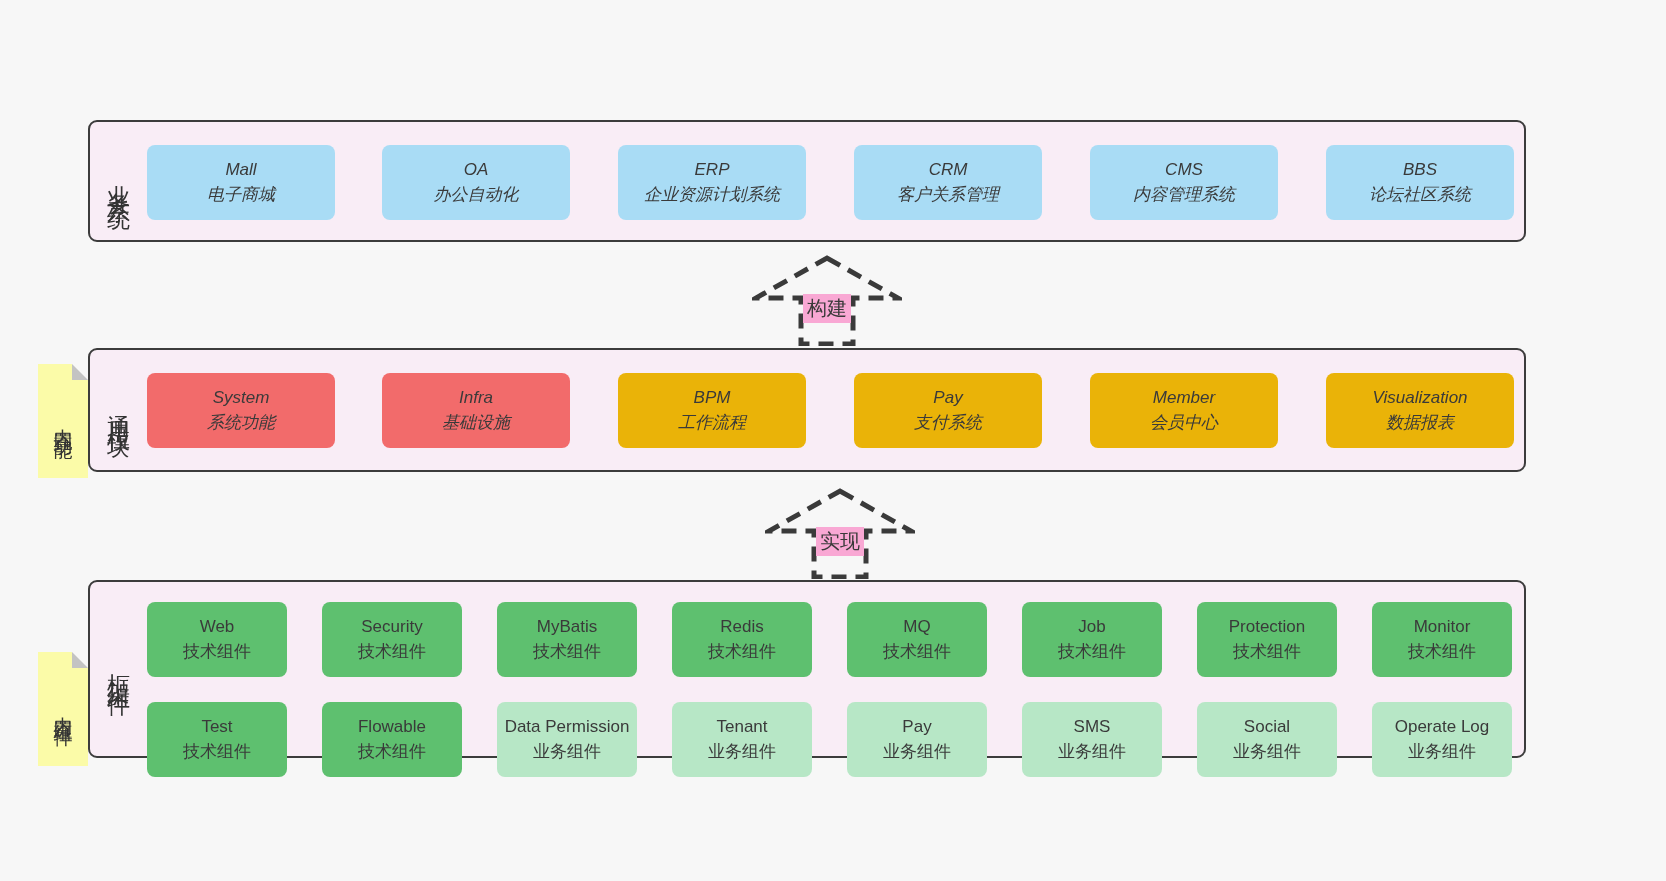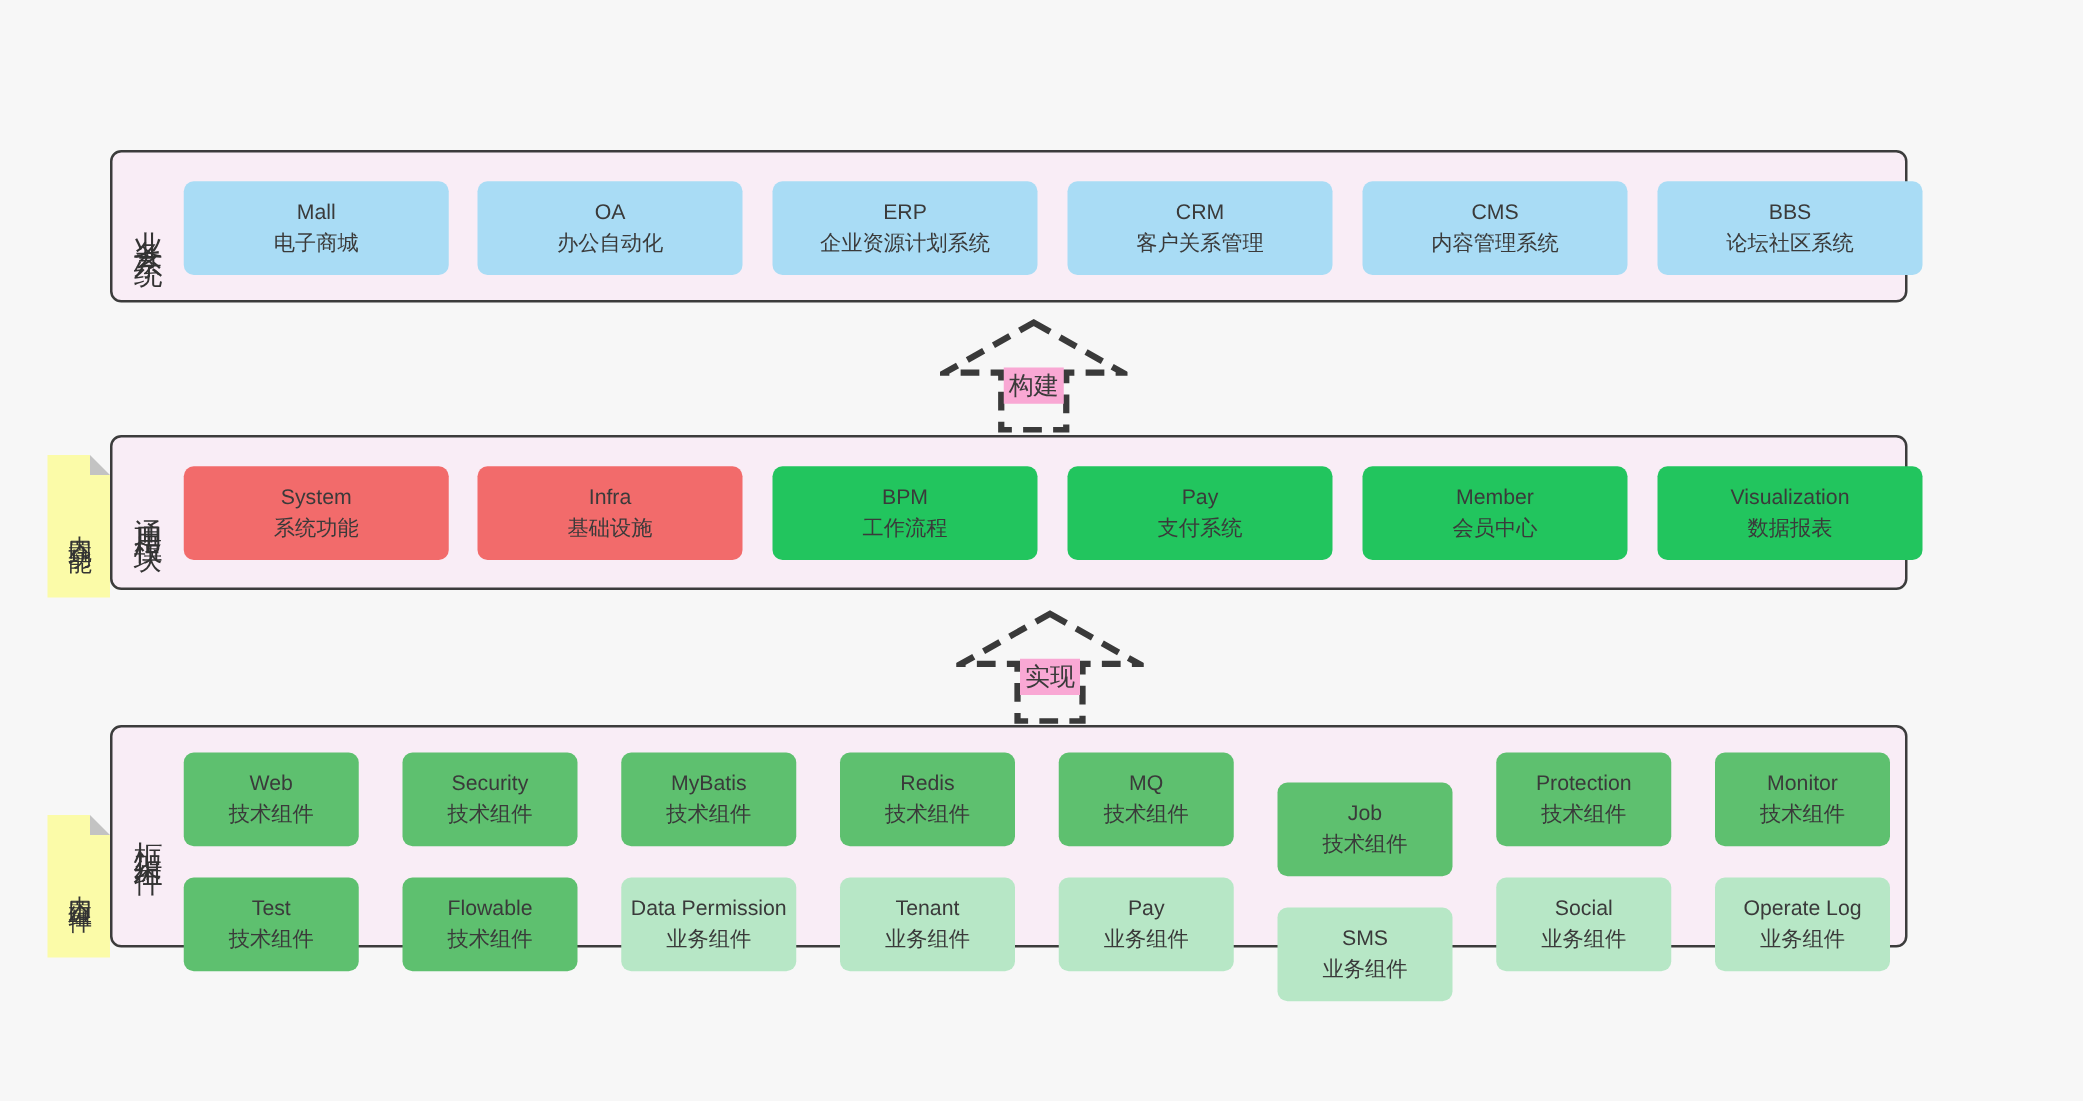--- a/index.html
+++ b/index.html
@@ -23,32 +23,32 @@
     font-size:23px;letter-spacing:7px;color:#333;white-space:nowrap;
   }
   .box{
     position:absolute;height:75px;border-radius:8px;
     display:flex;flex-direction:column;align-items:center;justify-content:center;
     text-align:center;font-size:17px;line-height:1.45;padding:2px;box-sizing:border-box;
   }
   .box .t,.box .s{display:block;}
   .blue{background:#a9dcf5;}
   .red{background:#f26b6b;}
-  .pink{background:#22c55e;text-align:right;}
+  .pink{background:#eab308;text-align:right;}
   .green{background:#5ec06f;}
   .lightgreen{background:#b7e7c6;}
   
-  .w6{width:212px;top:23px;}
+  .w6{width:188px;top:23px;font-style:italic;}
   .c6-0{left:57px;} .c6-1{left:292px;} .c6-2{left:528px;}
   .c6-3{left:764px;} .c6-4{left:1000px;} .c6-5{left:1236px;}
   
   .w8{width:140px;}
   .r0{top:20px;} .r1{top:120px;}
   .c8-0{left:57px;} .c8-1{left:232px;} .c8-2{left:407px;} .c8-3{left:582px;}
-  .c8-4{left:757px;} .c8-5{left:932px;margin-top:24px;} .c8-6{left:1107px;} .c8-7{left:1282px;}
+  .c8-4{left:757px;} .c8-5{left:932px;} .c8-6{left:1107px;} .c8-7{left:1282px;}
   .sticky{
     position:absolute;left:38px;width:50px;height:114px;
     background:#fbfba8;z-index:2;
     display:flex;align-items:center;justify-content:center;
   }
   .sticky-1{top:364px;}
   .sticky-2{top:652px;}
   .sticky::before{
     content:"";position:absolute;top:0;right:0;width:0;height:0;
     border-style:solid;border-width:0 16px 16px 0;

